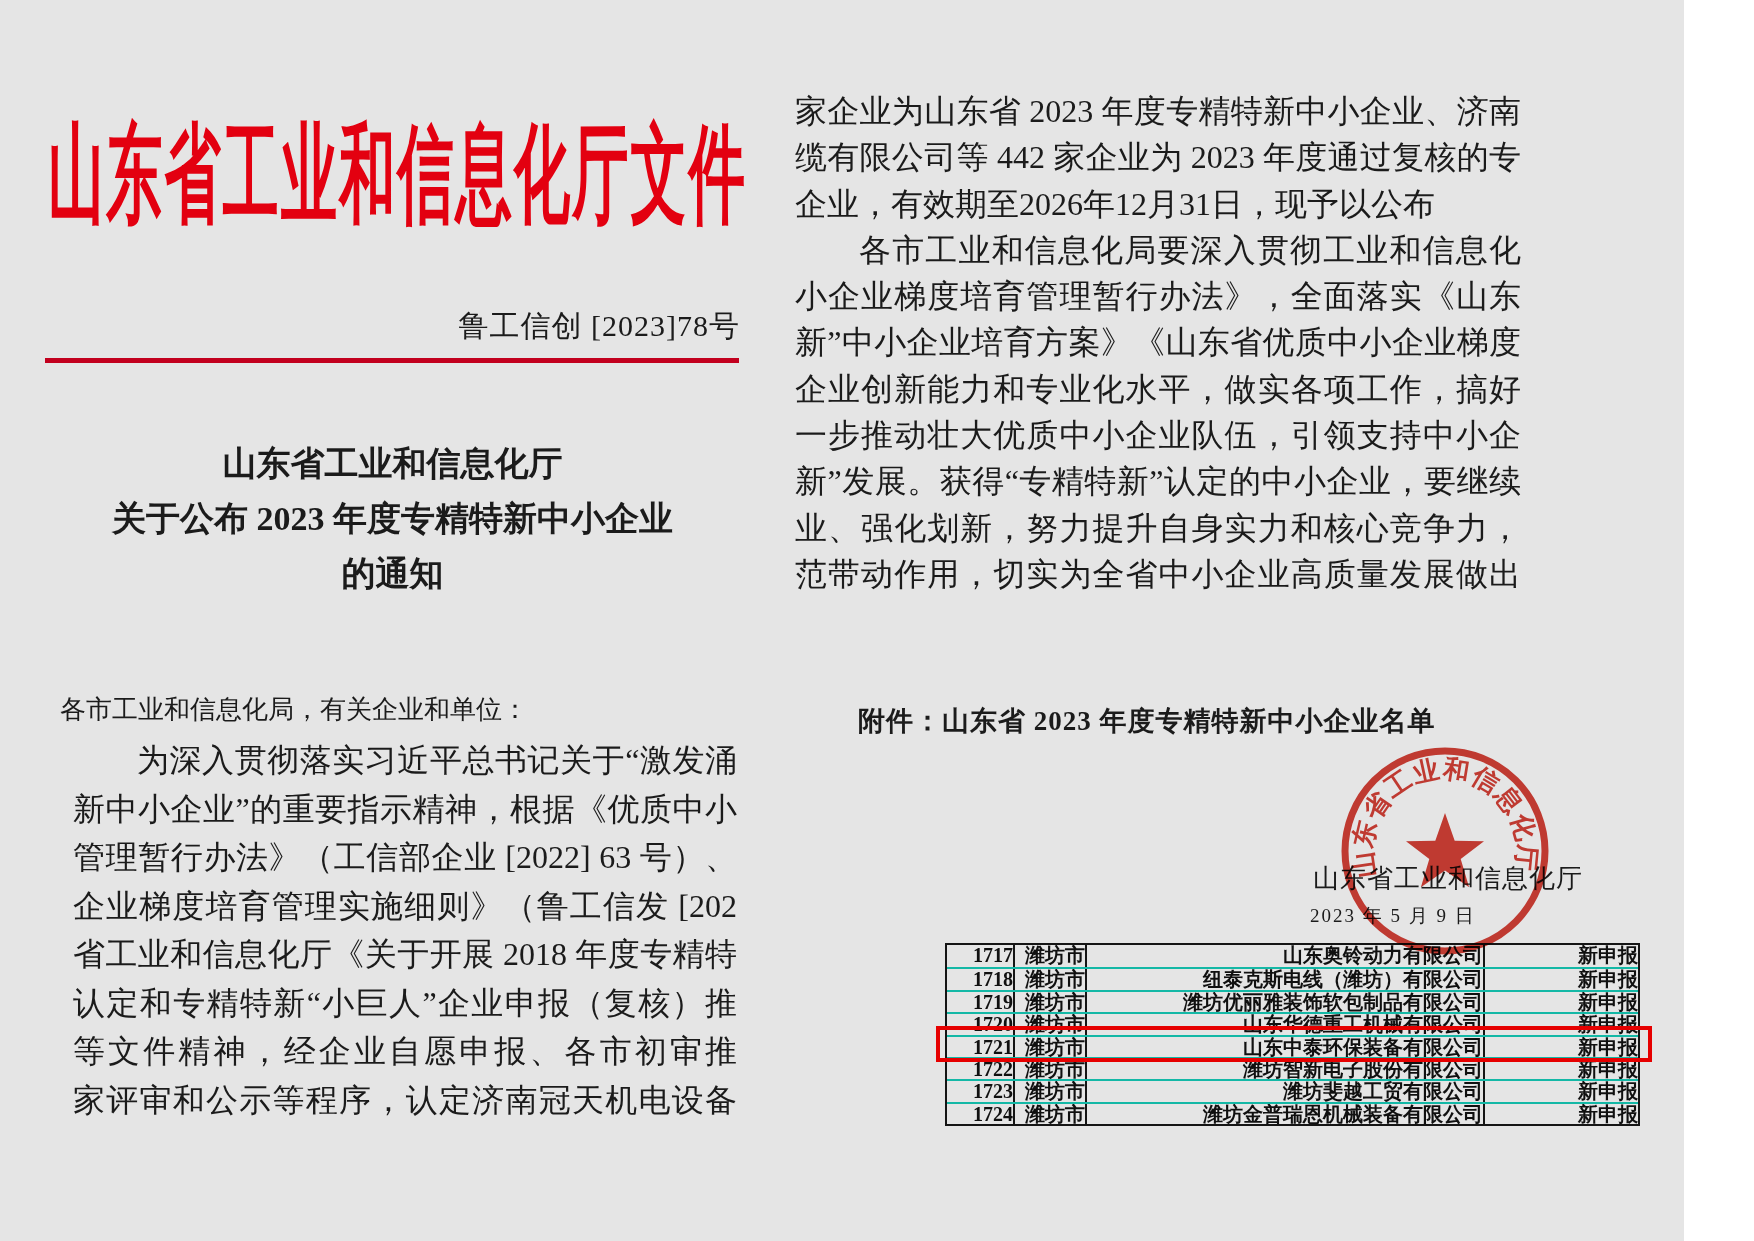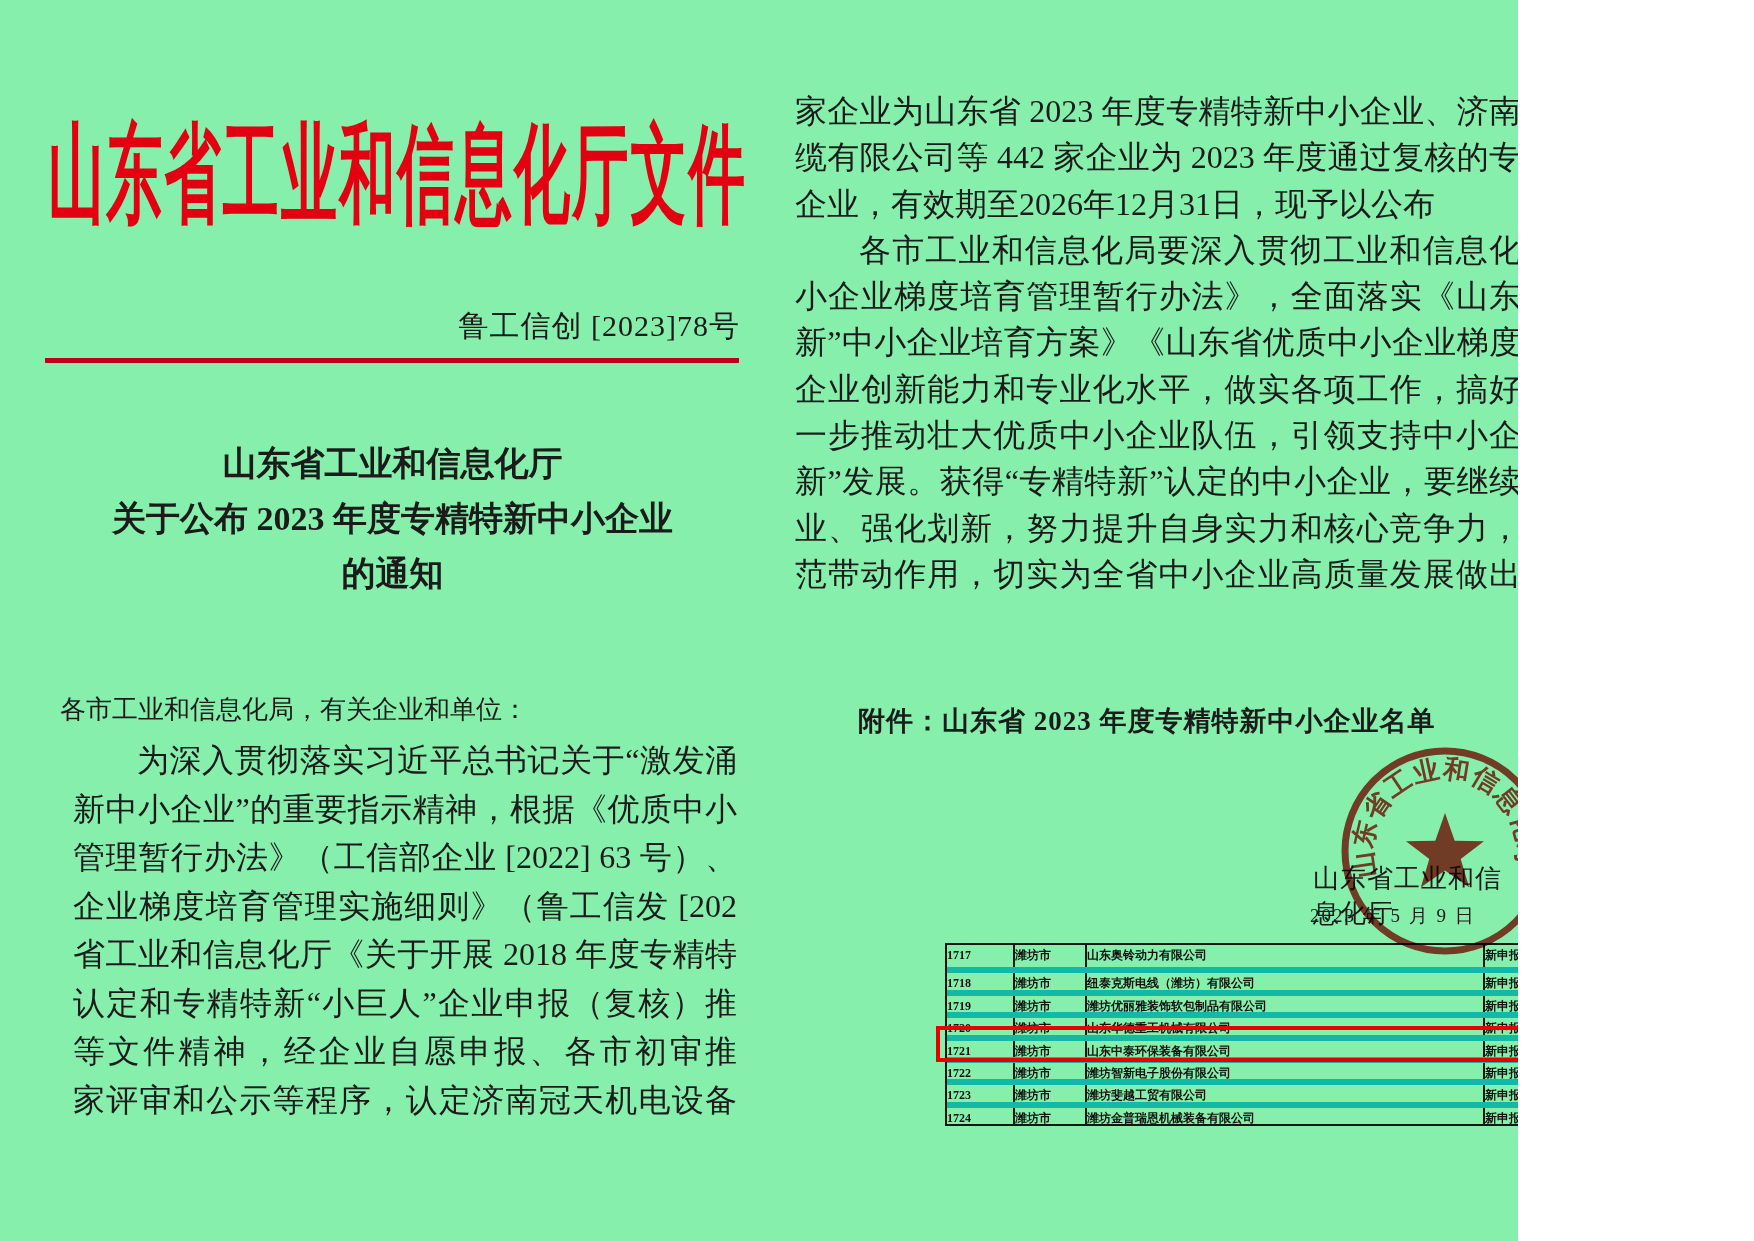--- a/index.html
+++ b/index.html
@@ -1,17 +1,17 @@
 <!DOCTYPE html>
 <html><head>
 <meta charset="utf-8">
 <style>
   html,body{margin:0;padding:0;background:#ffffff;}
   .canvas{
-    position:relative;width:1518px;height:1241px;background:#86efac;overflow:hidden;
+    position:relative;width:1684px;height:1241px;background:#e5e5e5;overflow:hidden;
     font-family:"Liberation Serif","DejaVu Serif",serif;color:#1b1b1b;
   }
   
   .red-header{
     position:absolute;left:48px;top:102px;font-size:108px;font-weight:700;
     color:#e30010;letter-spacing:4px;white-space:nowrap;
     transform:scaleX(0.52);transform-origin:left top;
   }
   .doc-number{position:absolute;left:45px;top:306px;width:695px;text-align:right;font-size:30px;letter-spacing:1px;}
   .red-rule{position:absolute;left:45px;top:358px;width:694px;height:5px;background:#c2001e;}
@@ -31,25 +31,25 @@
   .attachment{position:absolute;left:858px;top:703px;font-size:27px;font-weight:600;letter-spacing:1px;}
   .issuer{position:absolute;left:1313px;top:861px;font-size:26px;letter-spacing:1px;z-index:2;}
   .issue-date{position:absolute;left:1310px;top:903px;font-size:19px;letter-spacing:2px;z-index:2;}
   .seal{position:absolute;left:1315px;top:741px;width:260px;height:224px;z-index:4;opacity:0.87;mix-blend-mode:multiply;}
   .seal text{font-family:"Liberation Serif","DejaVu Serif",serif;font-weight:700;}
   
   .list-table{
     position:absolute;left:945px;top:943px;width:695px;box-sizing:border-box;
     border:2px solid #151515;z-index:1;background:transparent;
   }
-  .trow{display:flex;height:22.4px;box-sizing:border-box;border-top:6px solid #14b8a6;}
+  .trow{display:flex;height:22.4px;box-sizing:border-box;border-top:2px solid #14b8a6;}
   .trow:first-child{border-top:none;}
   .tcell{
-    box-sizing:border-box;border-left:2px solid #151515;font-size:12px;font-weight:600;
-    color:#101010;text-align:left;line-height:20px;overflow:hidden;white-space:nowrap;
+    box-sizing:border-box;border-left:2px solid #151515;font-size:20px;font-weight:600;
+    color:#101010;text-align:right;line-height:20px;overflow:hidden;white-space:nowrap;
   }
   .tcell:first-child{border-left:none;}
   .tcell-no{width:66px;}
   .tcell-city{width:72px;}
   .tcell-company{width:398px;}
   .tcell-status{flex:1;}
   .highlight-box{
     position:absolute;left:936px;top:1026px;width:716px;height:36px;box-sizing:border-box;
     border:4px solid #e60000;z-index:5;
   }

